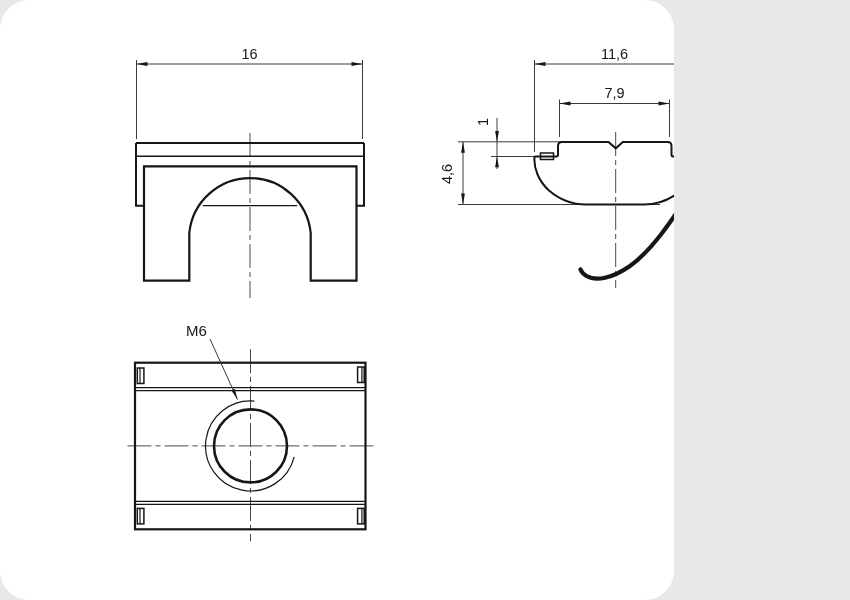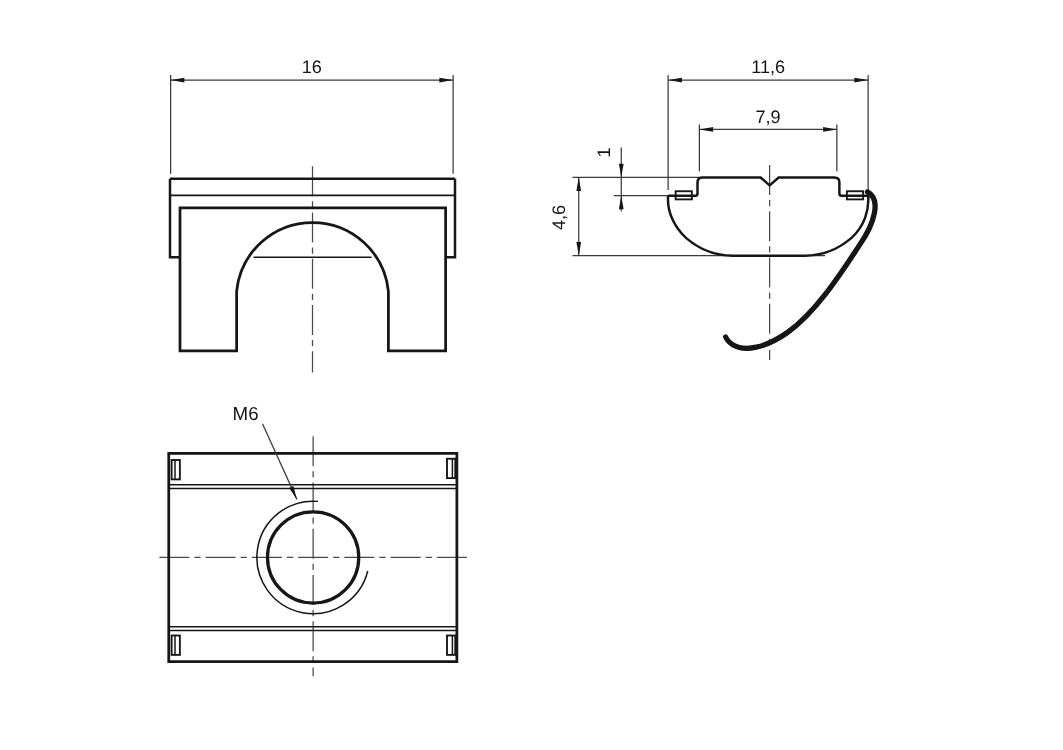--- a/index.html
+++ b/index.html
@@ -1,17 +1,17 @@
 <!DOCTYPE html>
 <html style="--paper: #ffffff; --line: #161616; --dimline: #3a3a3a; --centerline: #4a4a4a;"><head>
 <meta charset="utf-8">
 <style>
   html,body{margin:0;padding:0;}
   body{background:#e8e8e8;font-family:"Liberation Sans",sans-serif;}
-  .stage{position:relative;width:850px;height:600px;background:var(--paper,#ffffff);overflow:hidden;}
+  .stage{position:relative;width:674px;height:600px;background:var(--paper,#ffffff);overflow:hidden;border-radius:29px;}
   svg{display:block;}
   .outline{stroke:var(--line,#161616);stroke-width:2;fill:none;stroke-linejoin:miter;}
   .outline-heavy{stroke:var(--line,#161616);stroke-width:2.2;fill:none;}
   .medium{stroke:var(--line,#161616);stroke-width:1.5;fill:none;}
   .thin{stroke:var(--line,#161616);stroke-width:1.2;fill:none;}
   .dimline{stroke:var(--dimline,#3a3a3a);stroke-width:1;fill:none;}
   .centerline{stroke:var(--centerline,#4a4a4a);stroke-width:1;fill:none;stroke-dasharray:24 4 5 4;}
   .arrow{fill:var(--line,#161616);stroke:none;}
   .spring{stroke:var(--line,#161616);stroke-width:4.2;fill:none;stroke-linecap:round;}
   .dimtext{font-family:"Liberation Sans",sans-serif;font-size:14.5px;fill:var(--line,#161616);text-anchor:middle;}

